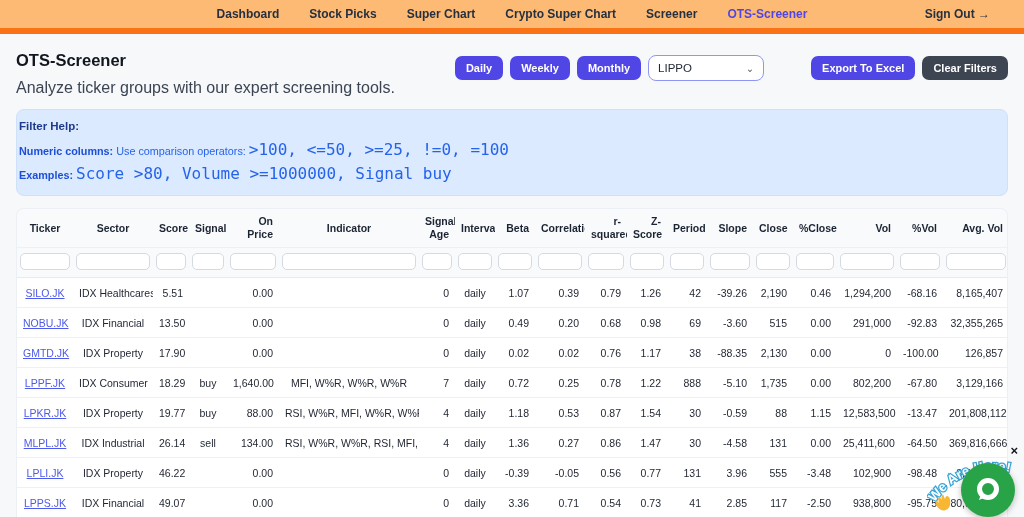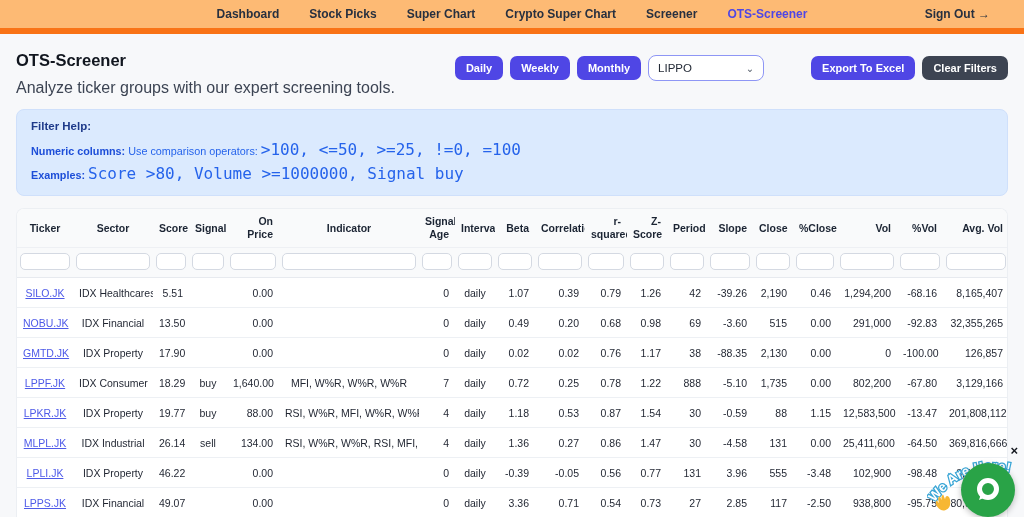--- a/index.html
+++ b/index.html
@@ -31,21 +31,21 @@
   .btn-export { margin-left:40px; }
   .group-select {
     display:flex; align-items:center; justify-content:space-between;
     width:116px; height:26px; background:#fff; border:1.5px solid #8e96f5;
     border-radius:8px; padding:0 9px; font-size:11.5px; color:#232a36; cursor:pointer;
   }
   .chev { font-size:10px; color:#555e6b; }
   
   .filter-help {
     margin:4px 16px 12px; background:#dbeafe; border:1px solid #cfe0fb;
-    border-radius:8px; padding:10px 14px 12px;
+    border-radius:8px; padding:10px 2px 12px;
   }
   .fh-title { font-size:11.5px; font-weight:700; color:#1e3a8a; margin-bottom:8px; }
   .fh-line { font-size:10.8px; color:#2563eb; margin-top:5px; }
   .fh-line b { color:#1d4ed8; }
   .mono { font-family:"DejaVu Sans Mono", monospace; font-size:16px; }
   
   .table-card {
     margin:0 16px; background:#fff; border:1px solid #eceff3;
     border-bottom:none; border-radius:8px 8px 0 0; overflow:hidden;
   }
@@ -347,21 +347,21 @@
           <td class="ar">49.07</td>
           <td class="al"></td>
           <td class="ar">0.00</td>
           <td class="al"></td>
           <td class="ar">0</td>
           <td class="al">daily</td>
           <td class="ar">3.36</td>
           <td class="ar">0.71</td>
           <td class="ar">0.54</td>
           <td class="ar">0.73</td>
-          <td class="ar">27</td>
+          <td class="ar">41</td>
           <td class="ar">2.85</td>
           <td class="ar">117</td>
           <td class="ar">-2.50</td>
           <td class="ar">938,800</td>
           <td class="ar">-95.75</td>
           <td class="ar">80,938,500</td>
         </tr>
         <tr>
           <td class="al ticker-link">LPGI.JK</td>
           <td class="al">IDX Financial</td>

